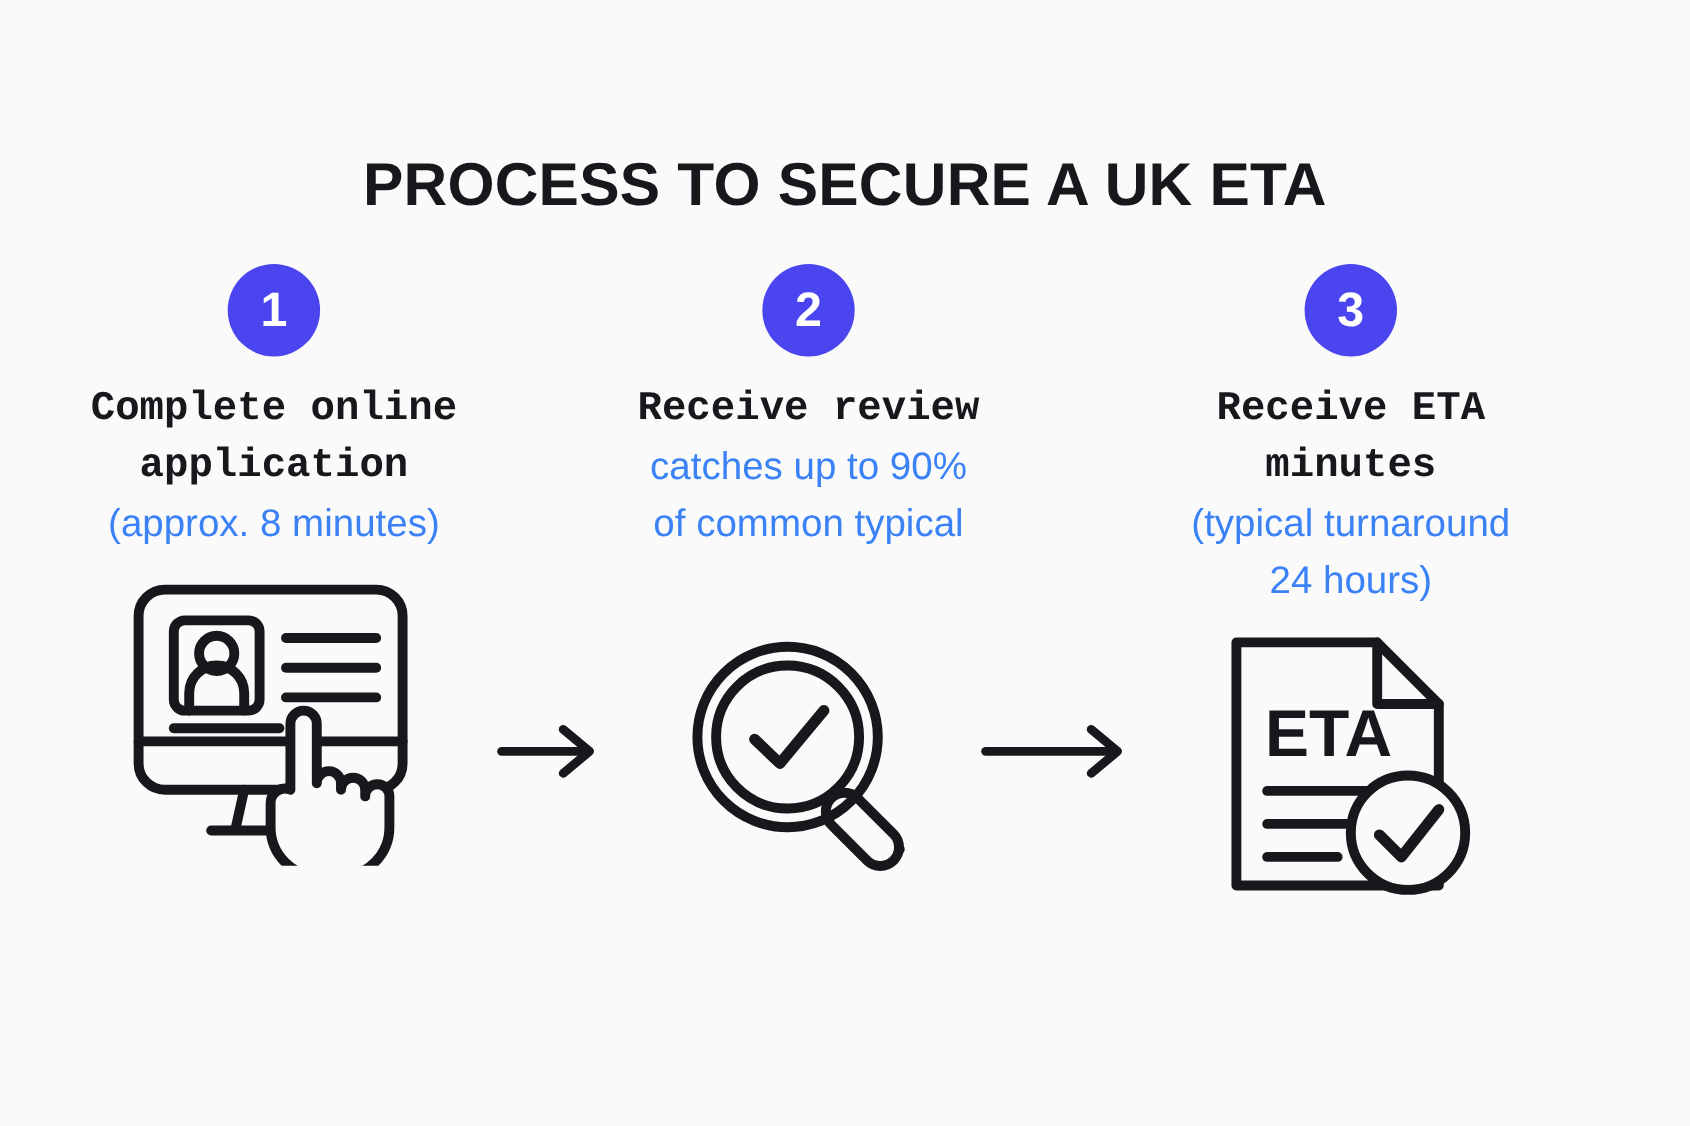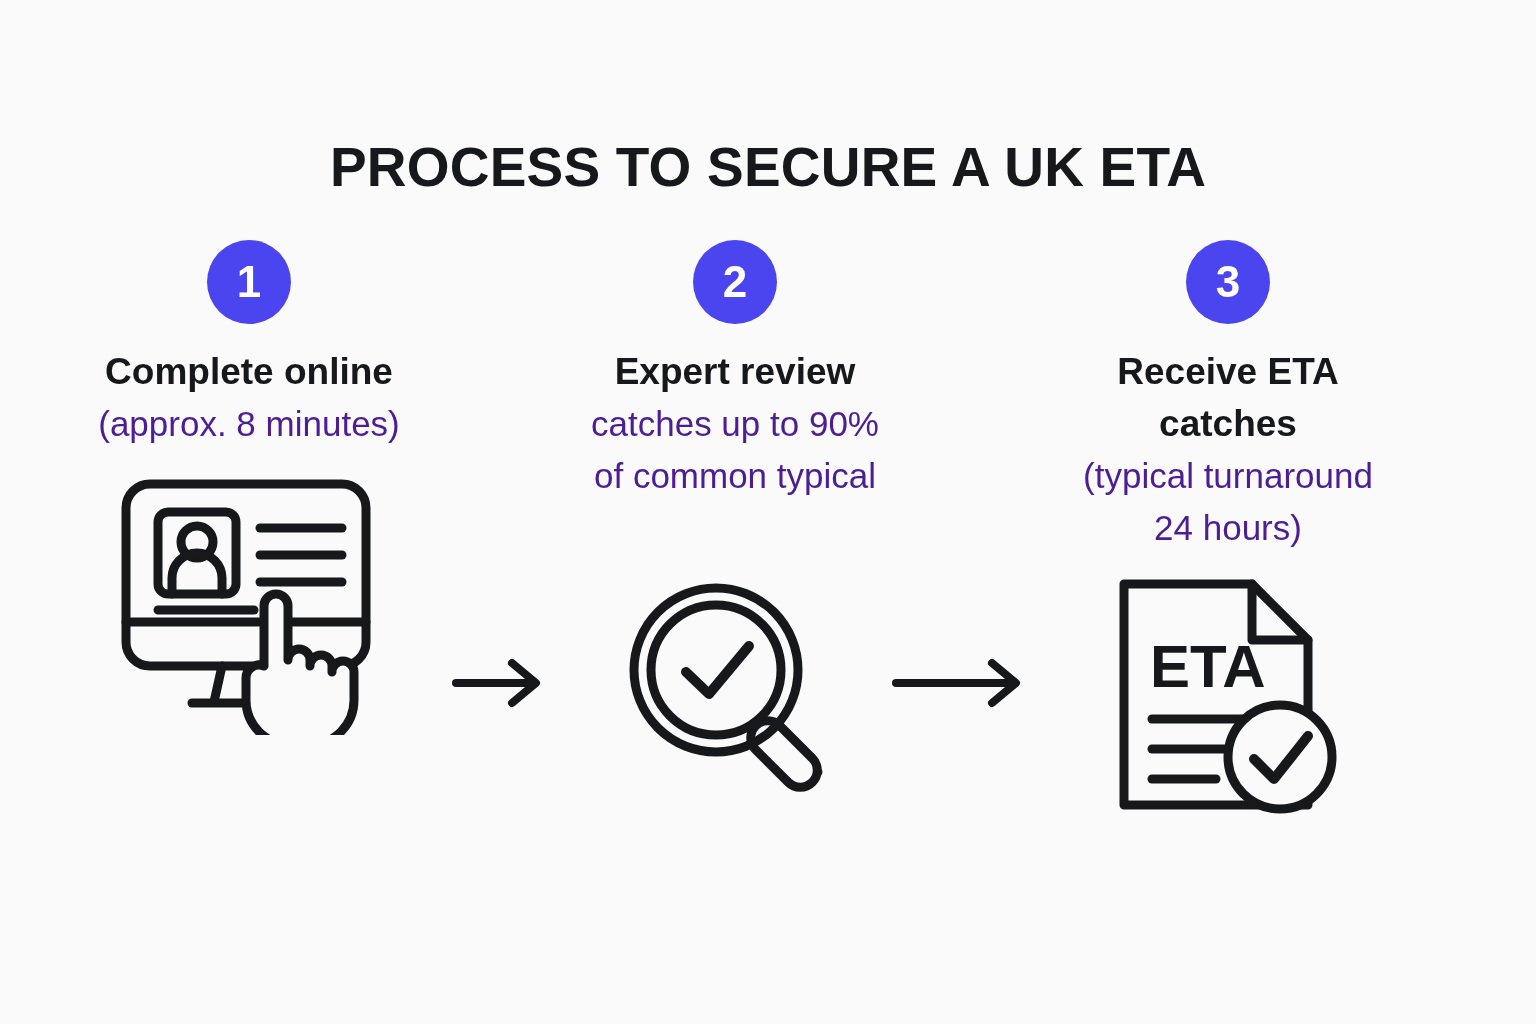--- a/index.html
+++ b/index.html
@@ -83,26 +83,27 @@
     margin-top: 22px;
     text-align: center;
     line-height: 52px;
     width: 400px;
   }
   .caption-head {
     display: block;
     font-size: 37px;
     font-weight: 700;
     color: #17181c;
+    font-family: Liberation Mono, monospace;
   }
   .caption-sub {
     display: block;
     font-size: 35px;
     font-weight: 400;
-    color: #4c1d95;
+    color: #3b82f6;
   }
 
   
   .icon-wrap {
     margin-top: 18px;
     display: flex;
     align-items: flex-start;
     justify-content: center;
   }
   .step-1 .icon-wrap { margin-top: 20px; }
@@ -129,20 +130,21 @@
   <div class="steps">
 
     <div class="step step-1">
 
       <div class="badge">
         <span class="badge-num">1</span>
       </div>
 
       <div class="caption">
         <span class="caption-head">Complete online</span>
+        <span class="caption-head">application</span>
         <span class="caption-sub">(approx. 8 minutes)</span>
       </div>
 
       <div class="icon-wrap">
         <span>
           <svg width="270" height="265" viewBox="0 0 270 265" fill="none" stroke="#17181c" stroke-width="9" stroke-linecap="round" stroke-linejoin="round">
 
             <rect x="12" y="14" width="240" height="182" rx="24" ry="24"></rect>
 
             <line x1="12" y1="152" x2="252" y2="152"></line>
@@ -183,21 +185,21 @@
       </div>
     </div>
 
     <div class="step step-2">
 
       <div class="badge">
         <span class="badge-num">2</span>
       </div>
 
       <div class="caption">
-        <span class="caption-head">Expert review</span>
+        <span class="caption-head">Receive review</span>
         <span class="caption-sub">catches up to 90%</span>
         <span class="caption-sub">of common typical</span>
       </div>
 
       <div class="icon-wrap">
         <span>
           <svg width="230" height="230" viewBox="0 0 230 230" fill="none" stroke="#17181c" stroke-width="9" stroke-linecap="round" stroke-linejoin="round">
 
             <path d="M150 150 L198 198" stroke-width="9"></path>
             <rect x="147" y="140" width="34" height="80" rx="17" ry="17" transform="rotate(-45 164 180)" fill="#fafafb"></rect>
@@ -213,21 +215,21 @@
     </div>
 
     <div class="step step-3">
 
       <div class="badge">
         <span class="badge-num">3</span>
       </div>
 
       <div class="caption">
         <span class="caption-head">Receive ETA</span>
-        <span class="caption-head">catches</span>
+        <span class="caption-head">minutes</span>
         <span class="caption-sub">(typical turnaround</span>
         <span class="caption-sub">24 hours)</span>
       </div>
 
       <div class="icon-wrap">
         <span>
           <svg width="225" height="245" viewBox="0 0 225 245" fill="none" stroke="#17181c" stroke-width="9" stroke-linecap="round" stroke-linejoin="round">
 
             <path d="M8 12 h128 l56 56 v165 H8 Z" fill="#fafafb"></path>
             <path d="M136 12 v56 h56"></path>

